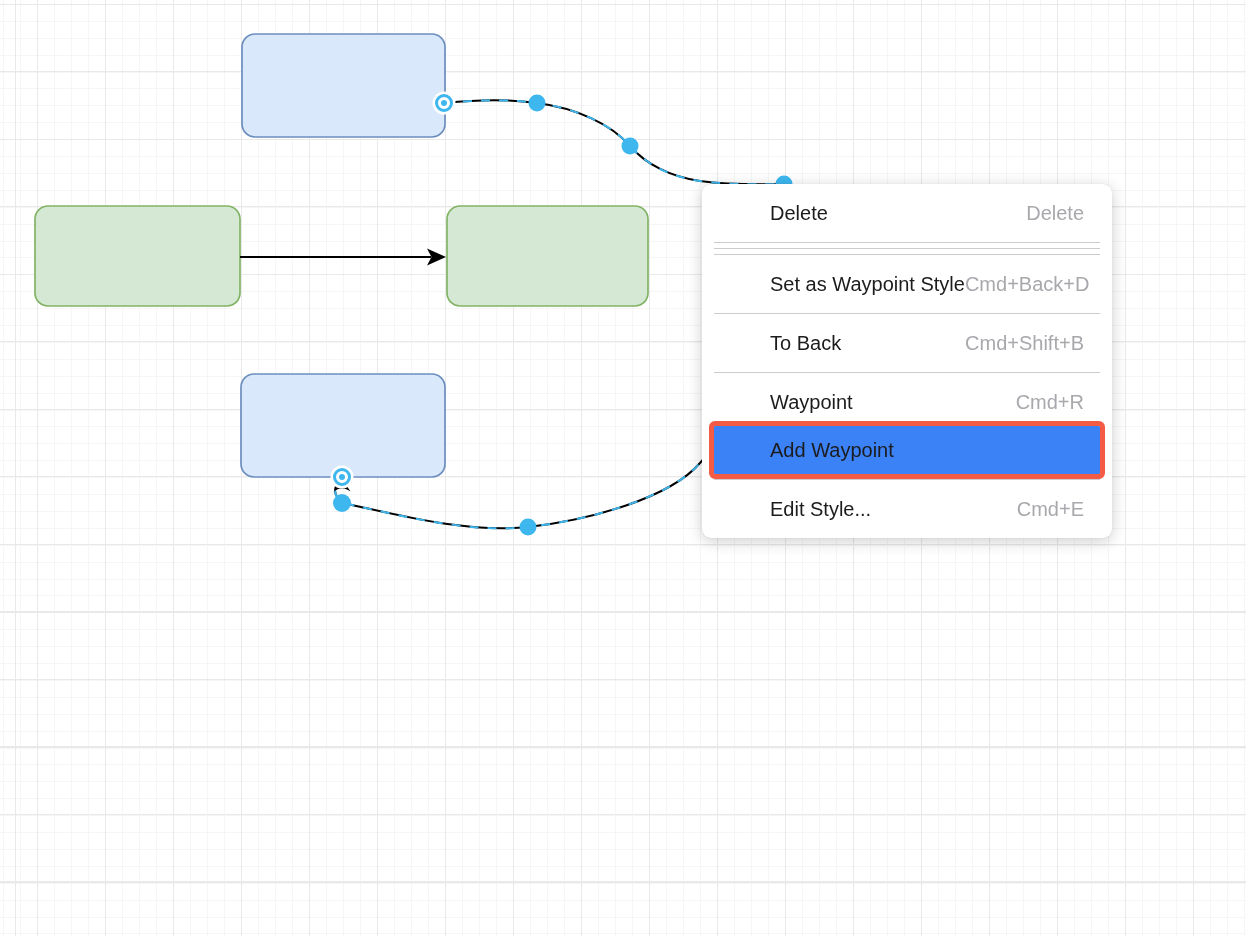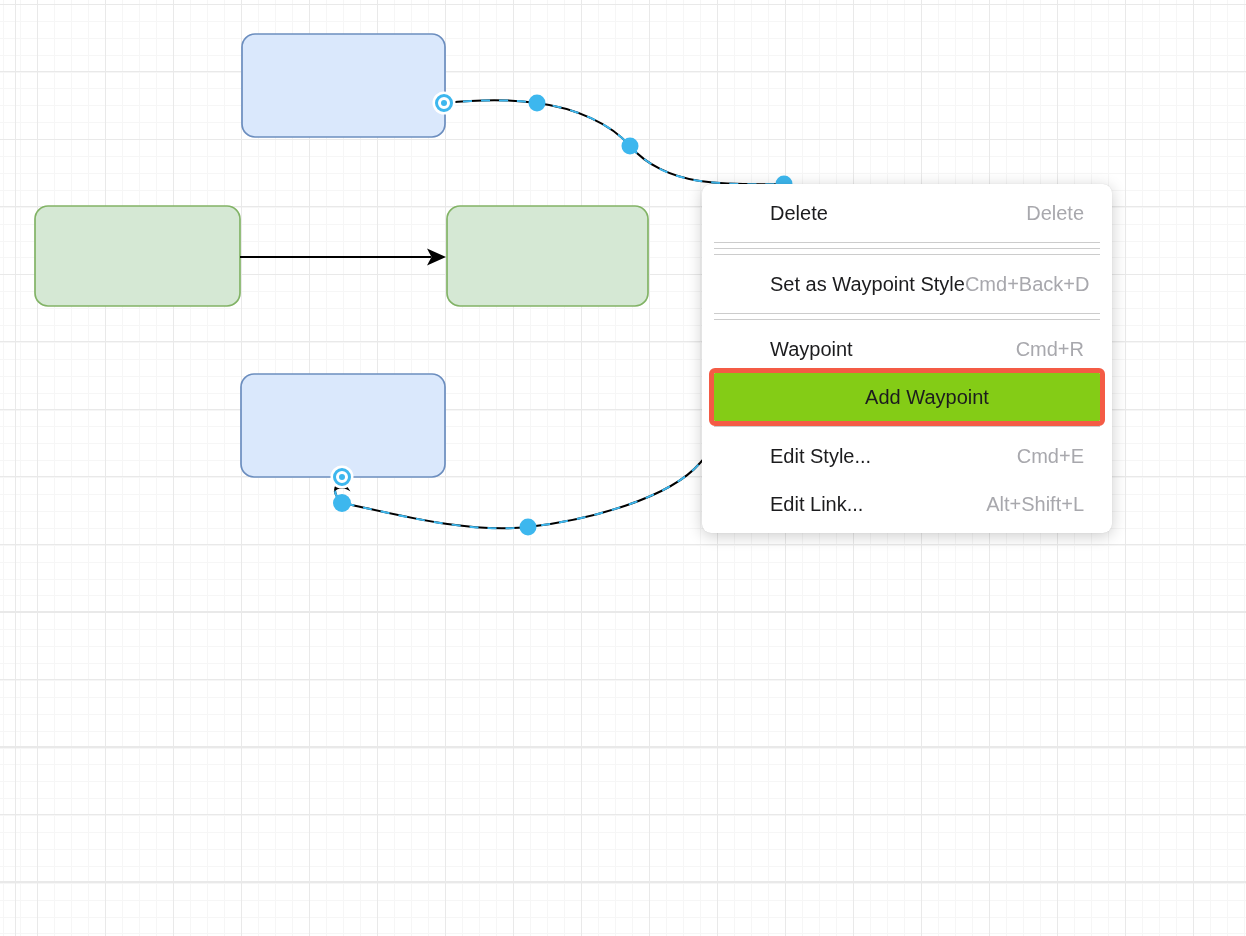--- a/index.html
+++ b/index.html
@@ -43,25 +43,24 @@
     font-size: 20px;
     color: #1c1c1e;
     white-space: nowrap;
   }
   .menu-item .shortcut {
     font-size: 20px;
     color: #a8a8ad;
     white-space: nowrap;
   }
   .menu-item.highlighted {
-    background: #84cc16;
+    background: #3b82f6;
     outline: 5px solid #f45b45;
     outline-offset: 0px;
     border-radius: 1px;
-    justify-content: center;
   }
   .menu-sep {
     height: 1px;
     background: #cccccc;
     margin: 5px 0;
   }
 </style>
 </head>
 <body>
 
@@ -141,20 +140,24 @@
   <div class="menu-sep"></div>
 
   <div class="menu-item">
     <span class="label">Set as Waypoint Style</span>
     <span class="shortcut">Cmd+Back+D</span>
   </div>
 
   <div class="menu-sep"></div>
 
 
+  <div class="menu-item">
+    <span class="label">To Back</span>
+    <span class="shortcut">Cmd+Shift+B</span>
+  </div>
 
   <div class="menu-sep"></div>
 
   <div class="menu-item">
     <span class="label">Waypoint</span>
     <span class="shortcut">Cmd+R</span>
   </div>
 
   <div class="menu-item highlighted">
     <span class="label">Add Waypoint</span>
@@ -163,18 +166,14 @@
 
 
   <div class="menu-sep"></div>
 
   <div class="menu-item">
     <span class="label">Edit Style...</span>
     <span class="shortcut">Cmd+E</span>
   </div>
 
 
-  <div class="menu-item">
-    <span class="label">Edit Link...</span>
-    <span class="shortcut">Alt+Shift+L</span>
-  </div>
 
 </div>
 
 </body></html>

